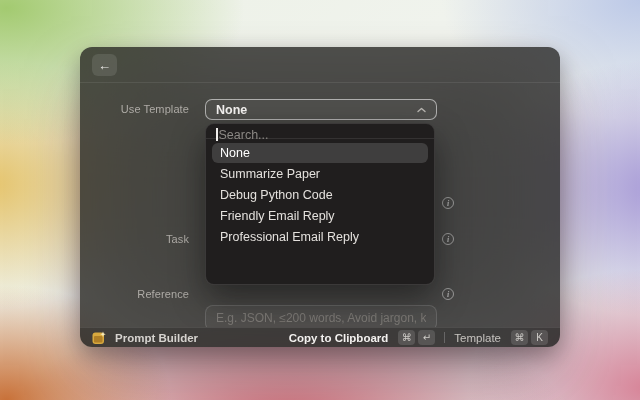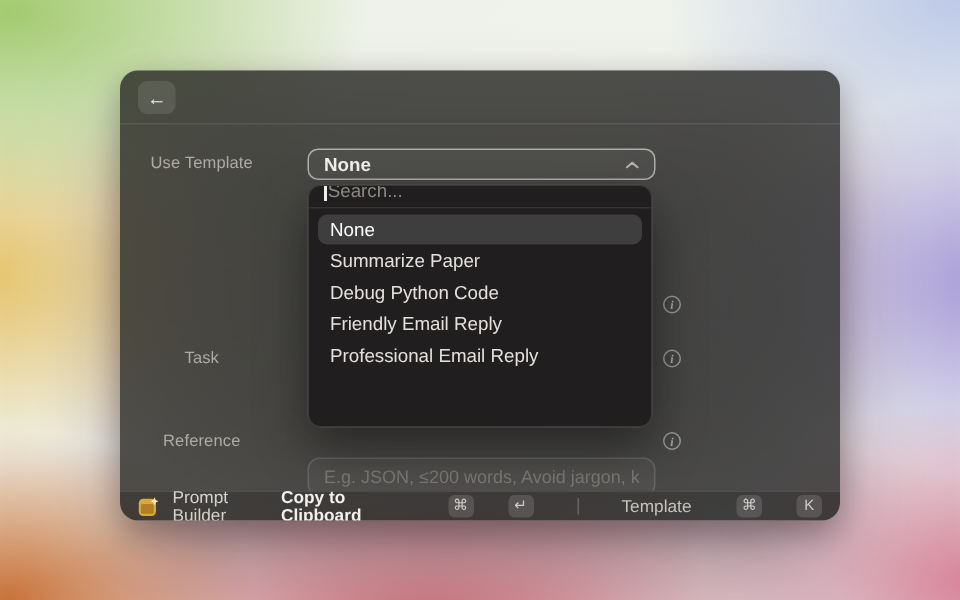--- a/index.html
+++ b/index.html
@@ -46,21 +46,21 @@
     display: flex; align-items: center; justify-content: center;
     color: #eceae7; font-size: 13px; line-height: 1; cursor: default;
   }
 
   .content {
     position: absolute; left: 0; top: 36px; right: 0; bottom: 20px;
     overflow: hidden;
   }
 
   .field-label {
-    position: absolute; left: 0; width: 109px; text-align: center;
+    position: absolute; left: 0; width: 109px; text-align: right;
     font-size: 11px; color: #aeaba6; letter-spacing: 0.1px;
   }
 
   
   .combobox {
     position: absolute; left: 125px; top: 16px; width: 232px; height: 21px;
     border: 1px solid rgba(255,255,255,0.55); border-radius: 7px;
     background: rgba(255,255,255,0.04);
     display: flex; align-items: center; padding: 0 10px;
   }
@@ -73,21 +73,21 @@
     background: rgba(31,29,29,0.97);
     border: 1px solid rgba(255,255,255,0.12);
     border-radius: 9px;
     box-shadow: 0 14px 34px rgba(0,0,0,0.45);
     z-index: 10;
     overflow: hidden;
   }
   .dd-search {
     position: relative; height: 15px;
     border-bottom: 1px solid rgba(255,255,255,0.09);
-    display: flex; align-items: flex-end; padding: 4px 10px;
+    display: flex; align-items: flex-start; padding: 4px 10px;
   }
   .dd-caret {
     width: 1.5px; height: 13px; background: #f0eeec; margin-right: 1px;
   }
   .dd-search input {
     flex: 1; background: transparent; border: none; outline: none;
     font-family: inherit; font-size: 12.5px; color: #eceae7; padding: 0;
   }
   .dd-search input::placeholder { color: #8b8884; }
   .dd-list { padding: 4px 6px 3px 6px; }
@@ -118,22 +118,22 @@
   .fmt-input::placeholder { color: #7d7a76; }
 
   
   .footer {
     position: absolute; left: 0; right: 0; bottom: 0; height: 20px;
     border-top: 1px solid rgba(255,255,255,0.09);
     background: rgba(0,0,0,0.18);
     display: flex; align-items: center; padding: 0 12px;
   }
   .app-icon { width: 14px; height: 14px; margin-right: 9px; display: flex; }
-  .app-name { font-size: 11.5px; color: #d6d3cf; }
-  .footer-right { margin-left: auto; display: flex; align-items: center; gap: 20px; }
+  .app-name { font-size: 11.5px; color: #d6d3cf; font-weight: bold; }
+  .footer-right { margin-left: auto; display: flex; align-items: center; }
   .action-label { font-size: 11.5px; font-weight: 700; color: #f3f1ef; margin-right: 7px; }
   .action-label.secondary { font-weight: 500; color: #c6c3bf; }
   .kbd {
     min-width: 17px; height: 15px; padding: 0 3px; margin-left: 3px;
     border-radius: 4px; background: rgba(255,255,255,0.13);
     display: flex; align-items: center; justify-content: center;
     font-size: 10px; color: #cfccc8;
   }
   .footer-sep { width: 1px; height: 11px; background: rgba(255,255,255,0.22); margin: 0 9px; }
 </style>

